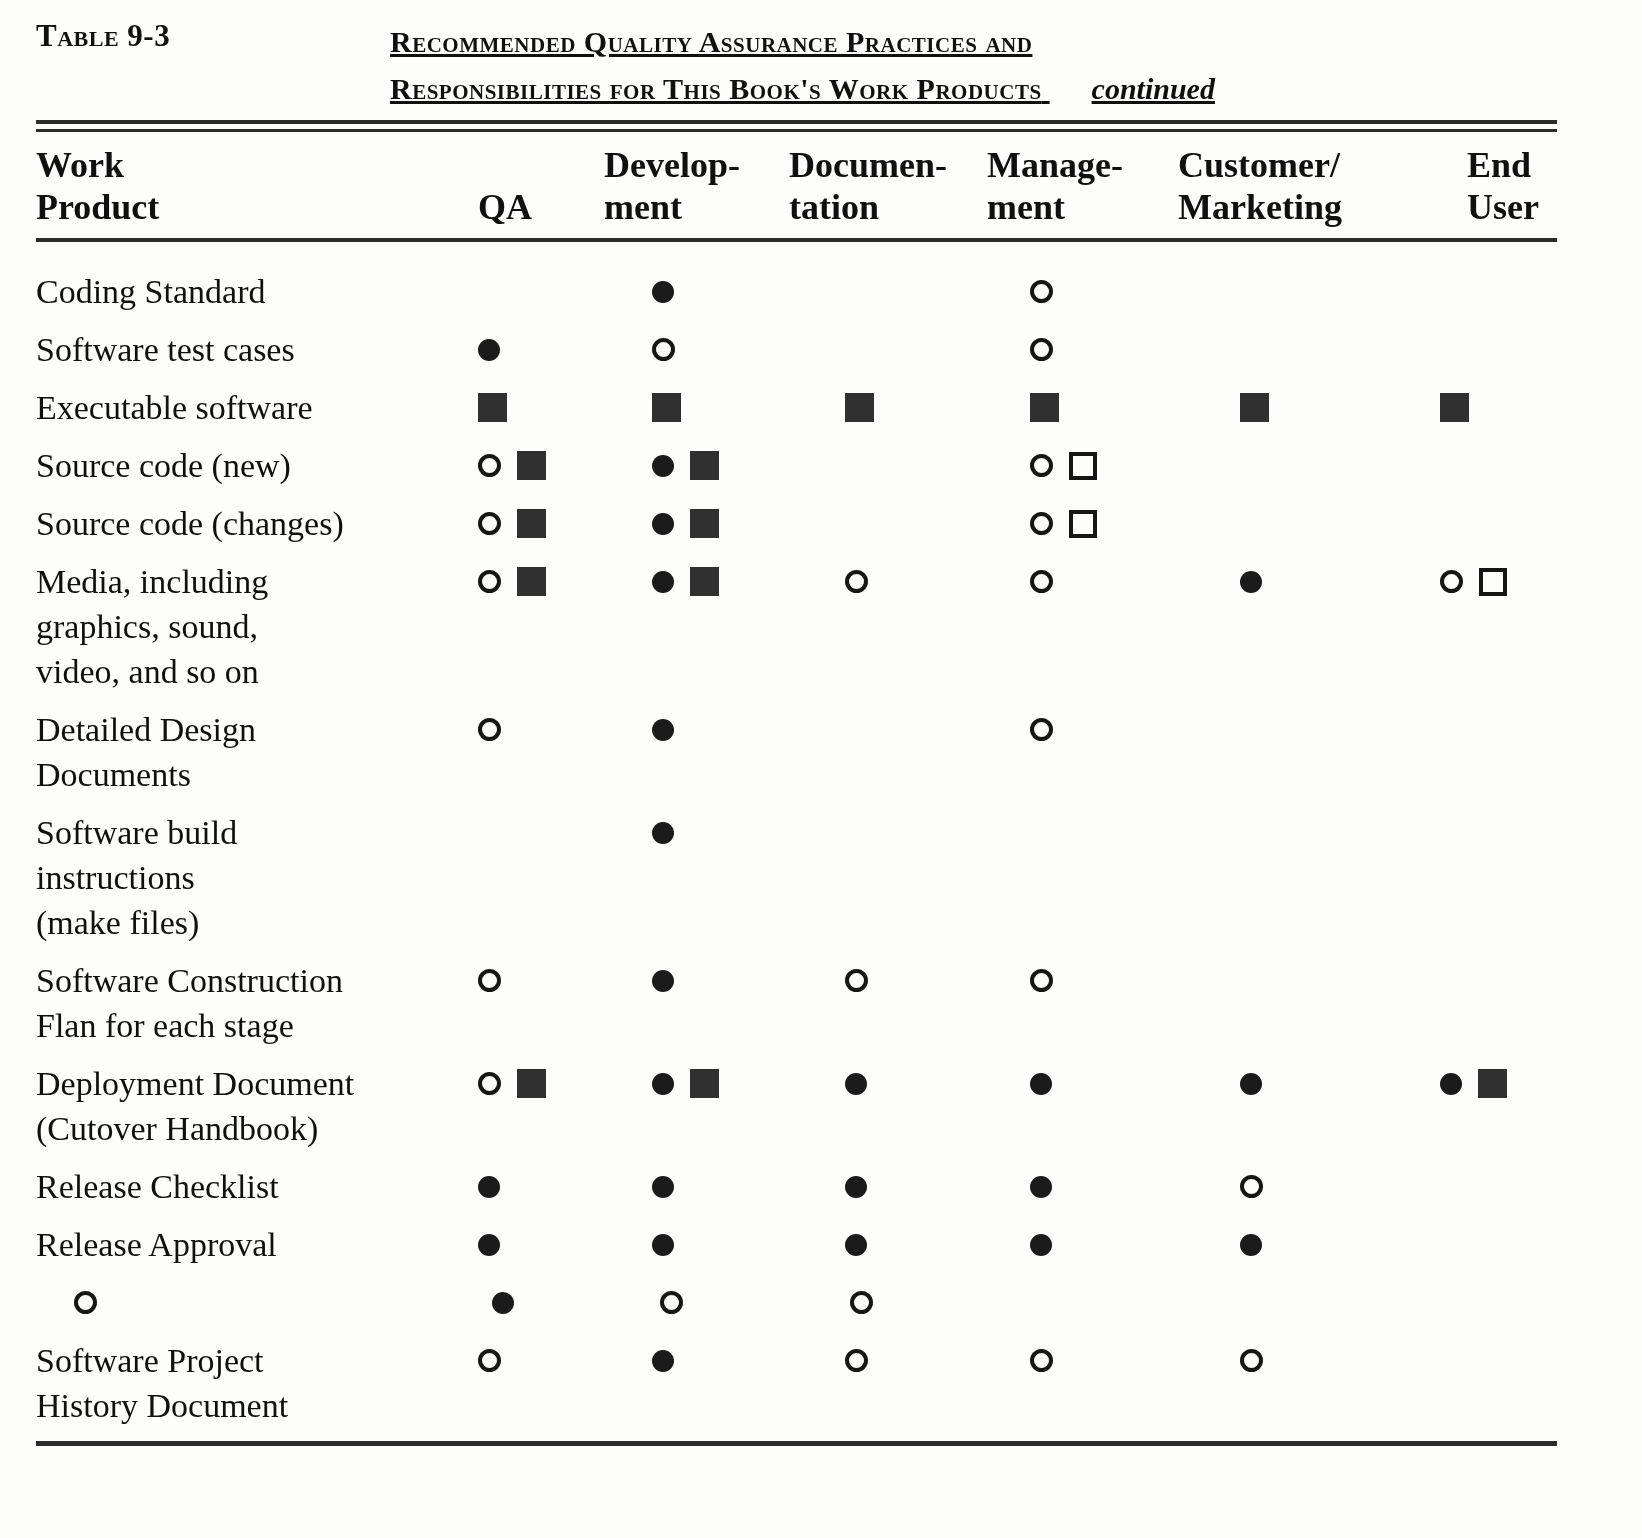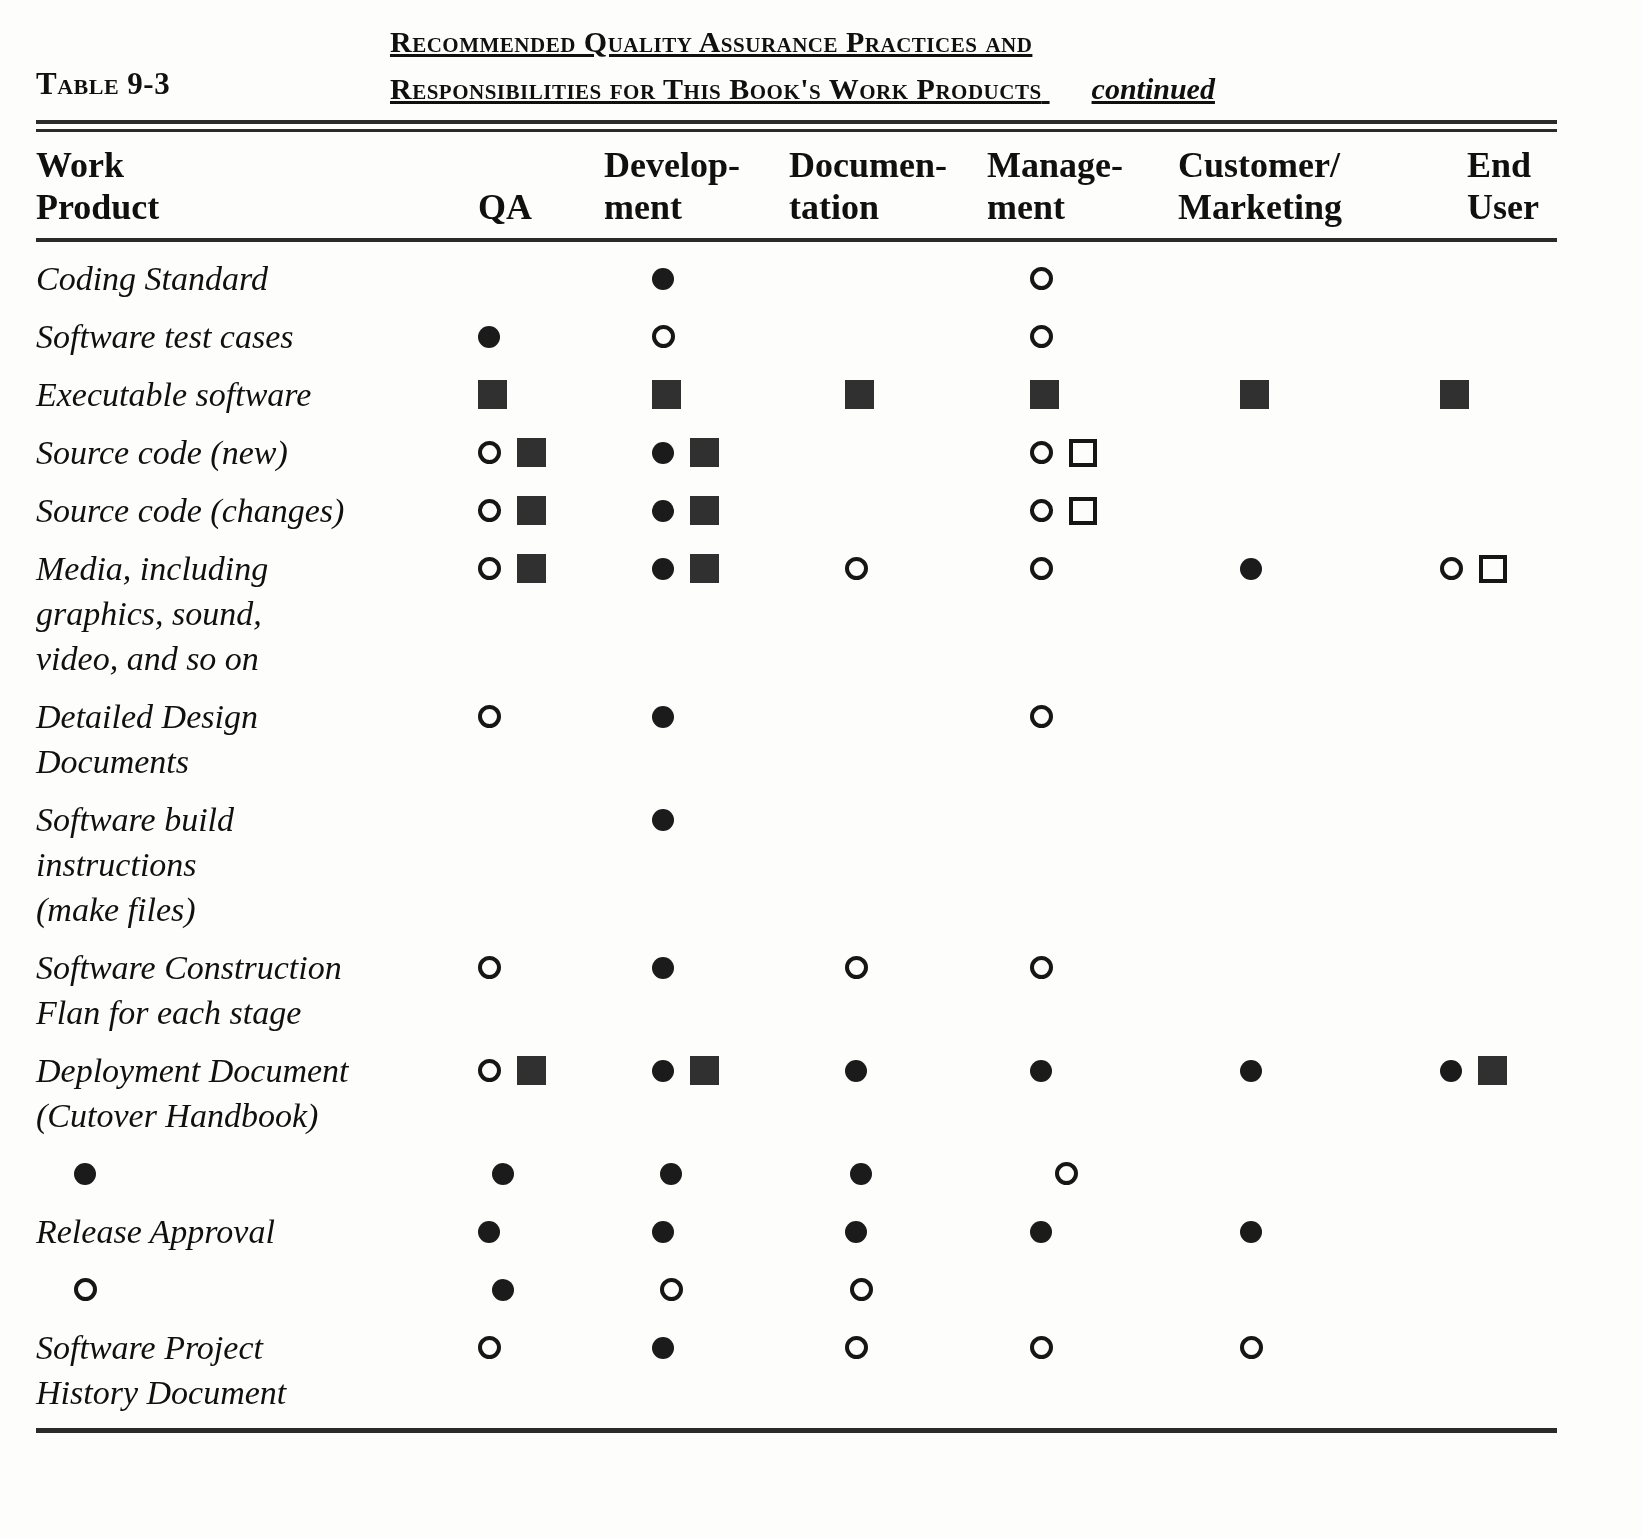--- a/index.html
+++ b/index.html
@@ -11,21 +11,21 @@
     font-family:"Liberation Serif","DejaVu Serif",serif;
     color:#101010;
     overflow:hidden;
   }
   .inner{padding:18px 36px 0 36px;}
 
   
   .caption-row{display:flex;align-items:flex-start;min-height:96px;}
   .table-label{
     width:354px;flex:0 0 354px;
-    font-variant:small-caps;font-weight:bold;font-size:31px;letter-spacing:.5px;margin-top:48px;
+    font-variant:small-caps;font-weight:bold;font-size:31px;letter-spacing:.5px;
   }
   .title-block{font-variant:small-caps;font-weight:bold;font-size:30px;line-height:47px;letter-spacing:.5px;text-decoration:underline;}
   .cont{font-variant:normal;font-style:italic;font-weight:bold;letter-spacing:0;margin-left:42px;}
 
   
   .rule{background:#2b2b2b;width:1521px;}
   .rule-thin{height:4px;}
   .rule-thin2{height:3px;margin-top:5px;}
   .rule-mid{height:4px;}
   .rule-bottom{height:5px;}
@@ -38,21 +38,21 @@
   .header-grid{align-items:end;padding:12px 0 10px 0;}
   .hcell{font-weight:bold;font-size:36px;line-height:42px;}
   .hc1{padding-left:38px;}
   .hc2{padding-left:4px;}
   .hc3{padding-left:4px;}
   .hc4{padding-left:22px;}
   .hc5{padding-left:28px;}
   .hc6{padding-left:87px;}
 
   
-  .rows{padding-top:14px;font-style:italic;}
+  .rows{padding-top:27px;}
   .trow{align-items:start;margin-bottom:13px;}
   .label{font-size:34px;line-height:45px;}
   .symcell{display:flex;align-items:center;height:45px;gap:16px;}
   .sc1{padding-left:38px;}
   .sc2{padding-left:52px;}
   .sc3{padding-left:60px;}
   .sc4{padding-left:65px;}
   .sc5{padding-left:90px;}
   .sc6{padding-left:60px;}
 
@@ -312,20 +312,23 @@
           </div>
           <div class="symcell sc5">
             <span class="sym filled-circle"></span>
           </div>
           <div class="symcell sc6">
             <span class="sym filled-circle"></span>
             <span class="sym filled-square"></span>
           </div>
         </div>
         <div class="grid trow">
+          <div class="label">
+            <div>Release Checklist</div>
+          </div>
           <div class="symcell sc1">
             <span class="sym filled-circle"></span>
           </div>
           <div class="symcell sc2">
             <span class="sym filled-circle"></span>
           </div>
           <div class="symcell sc3">
             <span class="sym filled-circle"></span>
           </div>
           <div class="symcell sc4">

